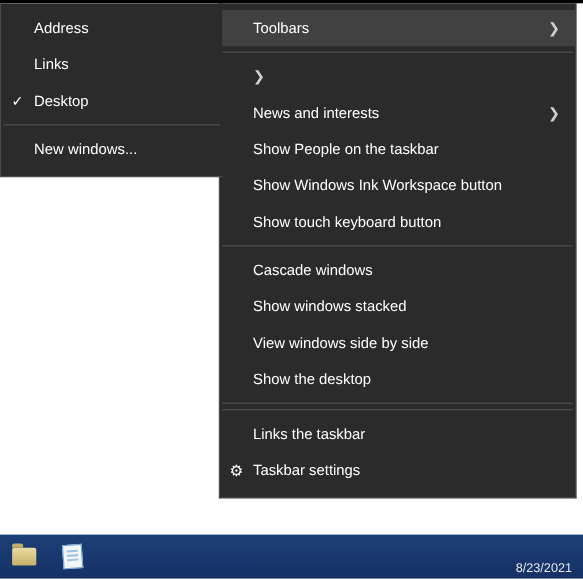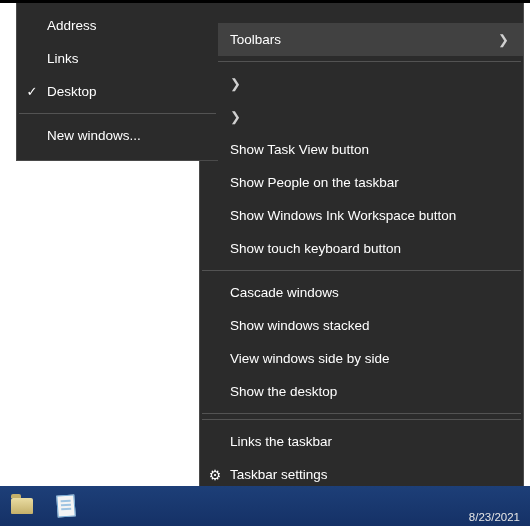--- a/index.html
+++ b/index.html
@@ -14,27 +14,27 @@
     position: absolute;
     left: 0; top: 0; width: 530px; height: 3px;
     background: #000000;
   }
   .main-menu {
     position: absolute;
     left: 199px; top: 3px;
     width: 325px;
     background: #2b2b2b;
     color: #ffffff;
-    padding: 20px 0 8px 0;
+    padding: 6px 0 8px 0;
     border: 1px solid #4a4a4a;
     border-top: none;
   }
   .submenu {
     position: absolute;
-    left: 16px; top: 3px;
+    left: 0px; top: 3px;
     width: 202px;
     background: #2b2b2b;
     color: #ffffff;
     padding: 6px 0 8px 0;
     border: 1px solid #4a4a4a;
     border-top: none;
     border-right: none;
     z-index: 2;
   }
   .menu-item {
@@ -168,25 +168,22 @@
     <span class="label">Toolbars</span>
     <span class="chevron">❯</span>
   </div>
   <div class="separator"></div>
   <div class="menu-item">
     <span class="gutter"></span>
     <span class="chevron">❯</span>
   </div>
   <div class="menu-item">
     <span class="gutter"></span>
+    <span class="label">News and interests</span>
     <span class="chevron">❯</span>
-  </div>
-  <div class="menu-item">
-    <span class="gutter"></span>
-    <span class="label">Show Task View button</span>
   </div>
   <div class="menu-item">
     <span class="gutter"></span>
     <span class="label">Show People on the taskbar</span>
   </div>
   <div class="menu-item">
     <span class="gutter"></span>
     <span class="label">Show Windows Ink Workspace button</span>
   </div>
   <div class="menu-item">

